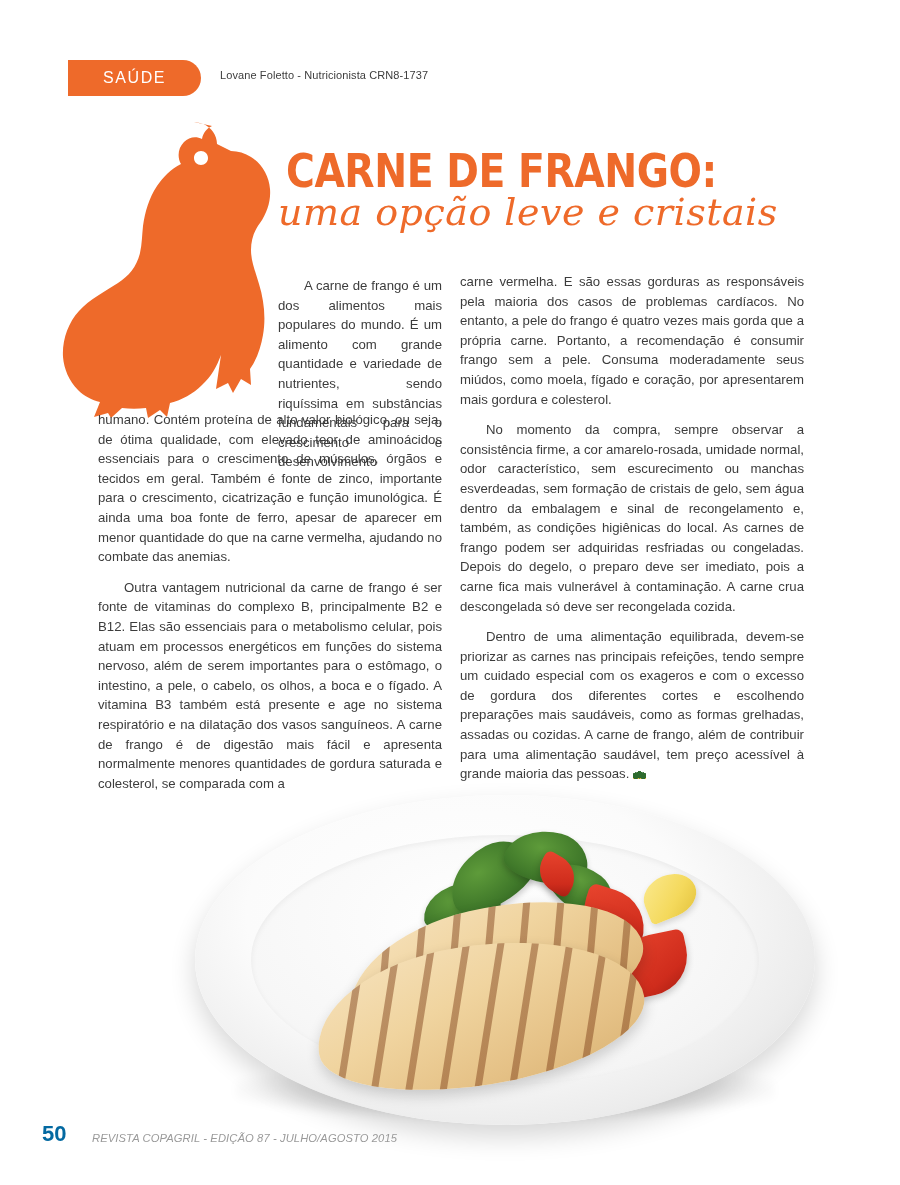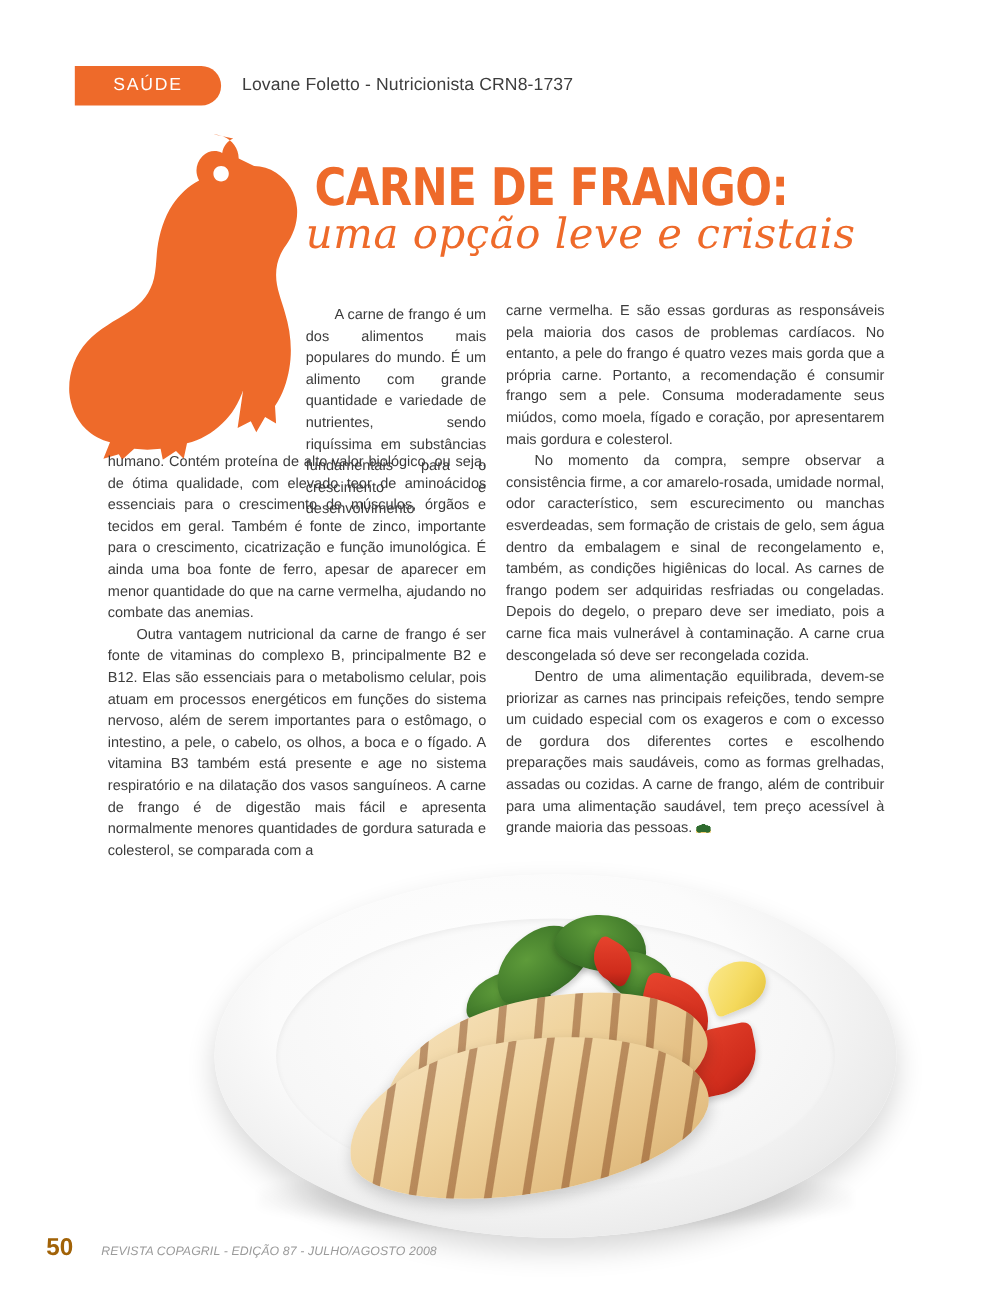--- a/index.html
+++ b/index.html
@@ -45,21 +45,21 @@
   .section-tag span {
     color: #ffffff;
     font-size: 16px;
     letter-spacing: 1.6px;
     font-weight: 400;
   }
   .byline {
     position: absolute;
     left: 220px;
     top: 69px;
-    font-size: 16px;
+    font-size: 11px;
     color: #3d3d3d;
     letter-spacing: 0.1px;
   }
 
   
   .chicken {
     position: absolute;
     left: 62px;
     top: 118px;
     width: 215px;
@@ -96,21 +96,21 @@
 
   
   .col {
     position: absolute;
     font-size: 13.2px;
     line-height: 19.6px;
     color: #3c3c3c;
     text-align: justify;
   }
   .col p { margin: 0; text-indent: 26px; }
-  .col p + p { margin-top: 0; }
+  .col p + p { margin-top: 11px; }
 
   .col-left-top {
     left: 278px;
     top: 276px;
     width: 164px;
   }
   .col-left-bottom {
     left: 98px;
     top: 410px;
     width: 344px;
@@ -239,21 +239,21 @@
     box-shadow: 0 3px 6px rgba(0,0,0,0.15);
   }
 
   
   .footer-pagenum {
     position: absolute;
     left: 42px;
     bottom: 38px;
     font-size: 22px;
     font-weight: bold;
-    color: #a16207;
+    color: #0369a1;
   }
   .footer-text {
     position: absolute;
     left: 92px;
     bottom: 41px;
     font-size: 11.2px;
     font-style: italic;
     color: #9a9a9a;
     letter-spacing: 0.1px;
   }
@@ -305,16 +305,16 @@
       <div class="basil basil-4"></div>
       <div class="tomato tomato-3"></div>
       <div class="lemon"></div>
       <div class="tomato tomato-1"></div>
       <div class="tomato tomato-2"></div>
       <div class="fillet fillet-back"></div>
       <div class="fillet fillet-front"></div>
     </div>
 
     <div class="footer-pagenum">50</div>
-    <div class="footer-text">REVISTA COPAGRIL - EDIÇÃO 87 - JULHO/AGOSTO 2008</div>
+    <div class="footer-text">REVISTA COPAGRIL - EDIÇÃO 87 - JULHO/AGOSTO 2015</div>
 
   </div>
 </div>
 
 </body></html>

